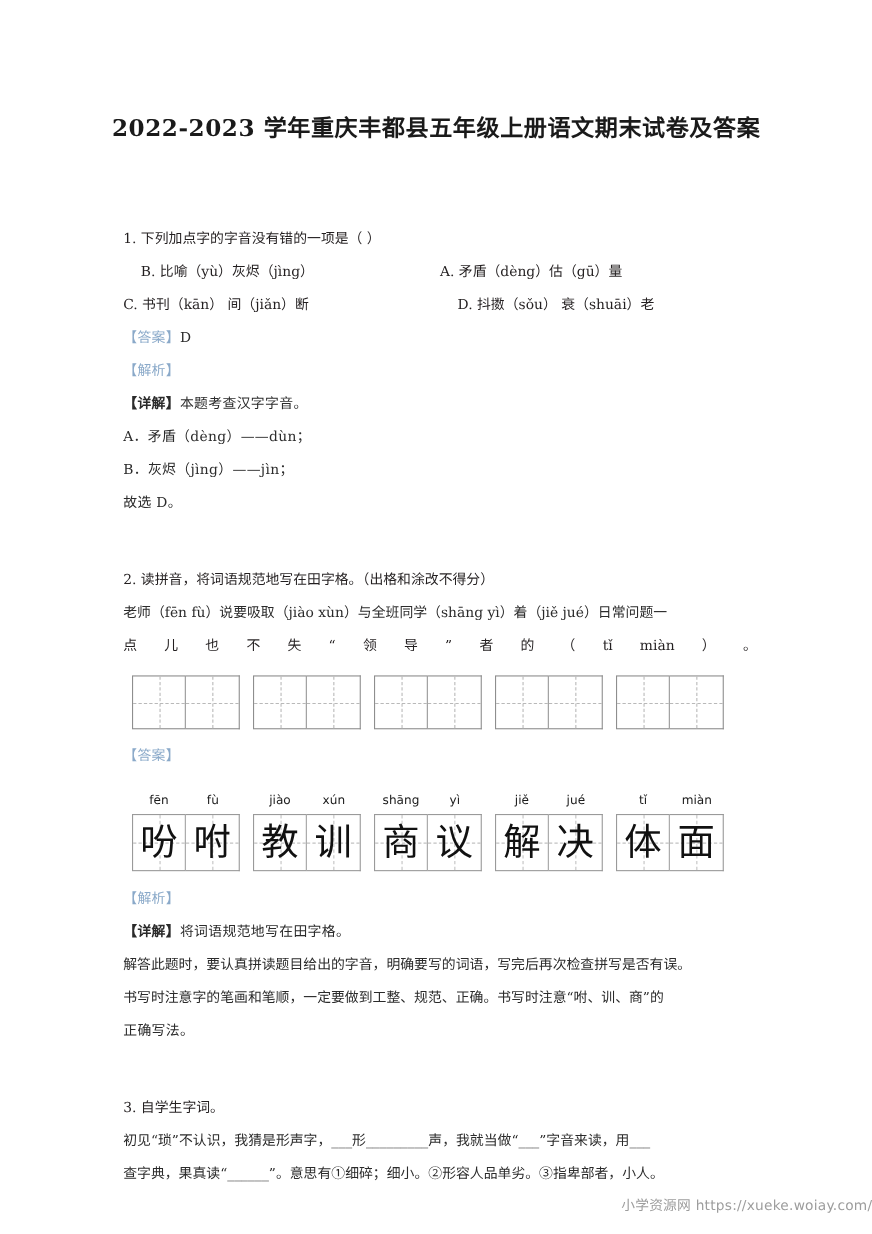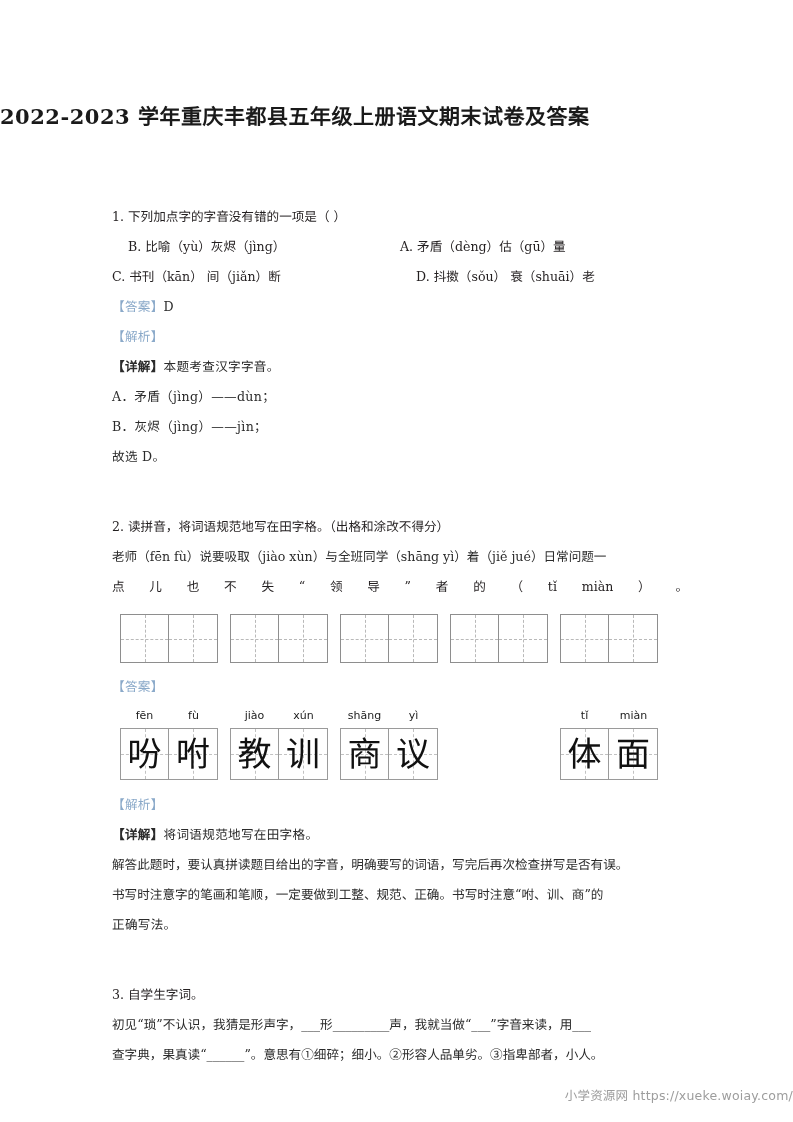--- a/index.html
+++ b/index.html
@@ -18,20 +18,21 @@
   .page {
     position: absolute;
     inset: 0;
     background: #fff;
   }
   .doc-title {
     position: absolute;
     left: 0;
     right: 0;
     top: 100px;
+    text-align: center;
     font-size: 21px;
     font-weight: bold;
     letter-spacing: 0.5px;
     color: #1a1a1a;
     font-family: "DejaVu Serif", "Liberation Serif", serif;
   }
   .content {
     position: absolute;
     left: 112px;
     top: 162px;
@@ -123,21 +124,21 @@
     top: 50%;
     left: 0;
     right: 0;
     border-top: 1px dashed #b9b9b9;
   }
 
   
   .ans-row {
     position: relative;
     height: 84px;
-    margin-top: 4px;
+    margin-top: 16px;
   }
   .ans-group {
     position: absolute;
     top: 0;
   }
   .ans-pinyin {
     display: flex;
     height: 22px;
   }
   .ans-pinyin span {
@@ -218,21 +219,21 @@
       <div class="opt">C.  书刊（kān）  间（jiǎn）断</div>
       <div class="opt right">D.  抖擞（sǒu）  衰（shuāi）老</div>
     </div>
 
     <div class="line"><span class="tag-answer">【答案】</span><span>D</span></div>
 
     <div class="line"><span class="tag-blue">【解析】</span></div>
 
     <div class="line"><span class="strong-tag">【详解】</span><span>本题考查汉字字音。</span></div>
 
-    <div class="line">A．矛盾（jìng）——dùn；</div>
+    <div class="line">A．矛盾（dèng）——dùn；</div>
     <div class="line">B．灰烬（jìng）——jìn；</div>
     <div class="line">故选 D。</div>
 
     <div class="q-stem">2.  读拼音，将词语规范地写在田字格。（出格和涂改不得分）</div>
 
     <div class="just-line">老师（fēn fù）说要吸取（jiào xùn）与全班同学（shāng yì）着（jiě jué）日常问题一</div>
 
     <div class="spread">
       <span>点</span>
       <span>儿</span>
@@ -317,20 +318,34 @@
         <div class="ans-cells">
           <div class="ans-cell">
               <span class="ans-char">商</span>
             </div>
           <div class="ans-cell">
               <span class="ans-char">议</span>
             </div>
         </div>
       </div>
 
+      <div class="ans-group" style="left:338px;">
+        <div class="ans-pinyin">
+          <span>jiě</span>
+          <span>jué</span>
+        </div>
+        <div class="ans-cells">
+          <div class="ans-cell">
+              <span class="ans-char">解</span>
+            </div>
+          <div class="ans-cell">
+              <span class="ans-char">决</span>
+            </div>
+        </div>
+      </div>
 
       <div class="ans-group" style="left:448px;">
         <div class="ans-pinyin">
           <span>tǐ</span>
           <span>miàn</span>
         </div>
         <div class="ans-cells">
           <div class="ans-cell">
               <span class="ans-char">体</span>
             </div>

